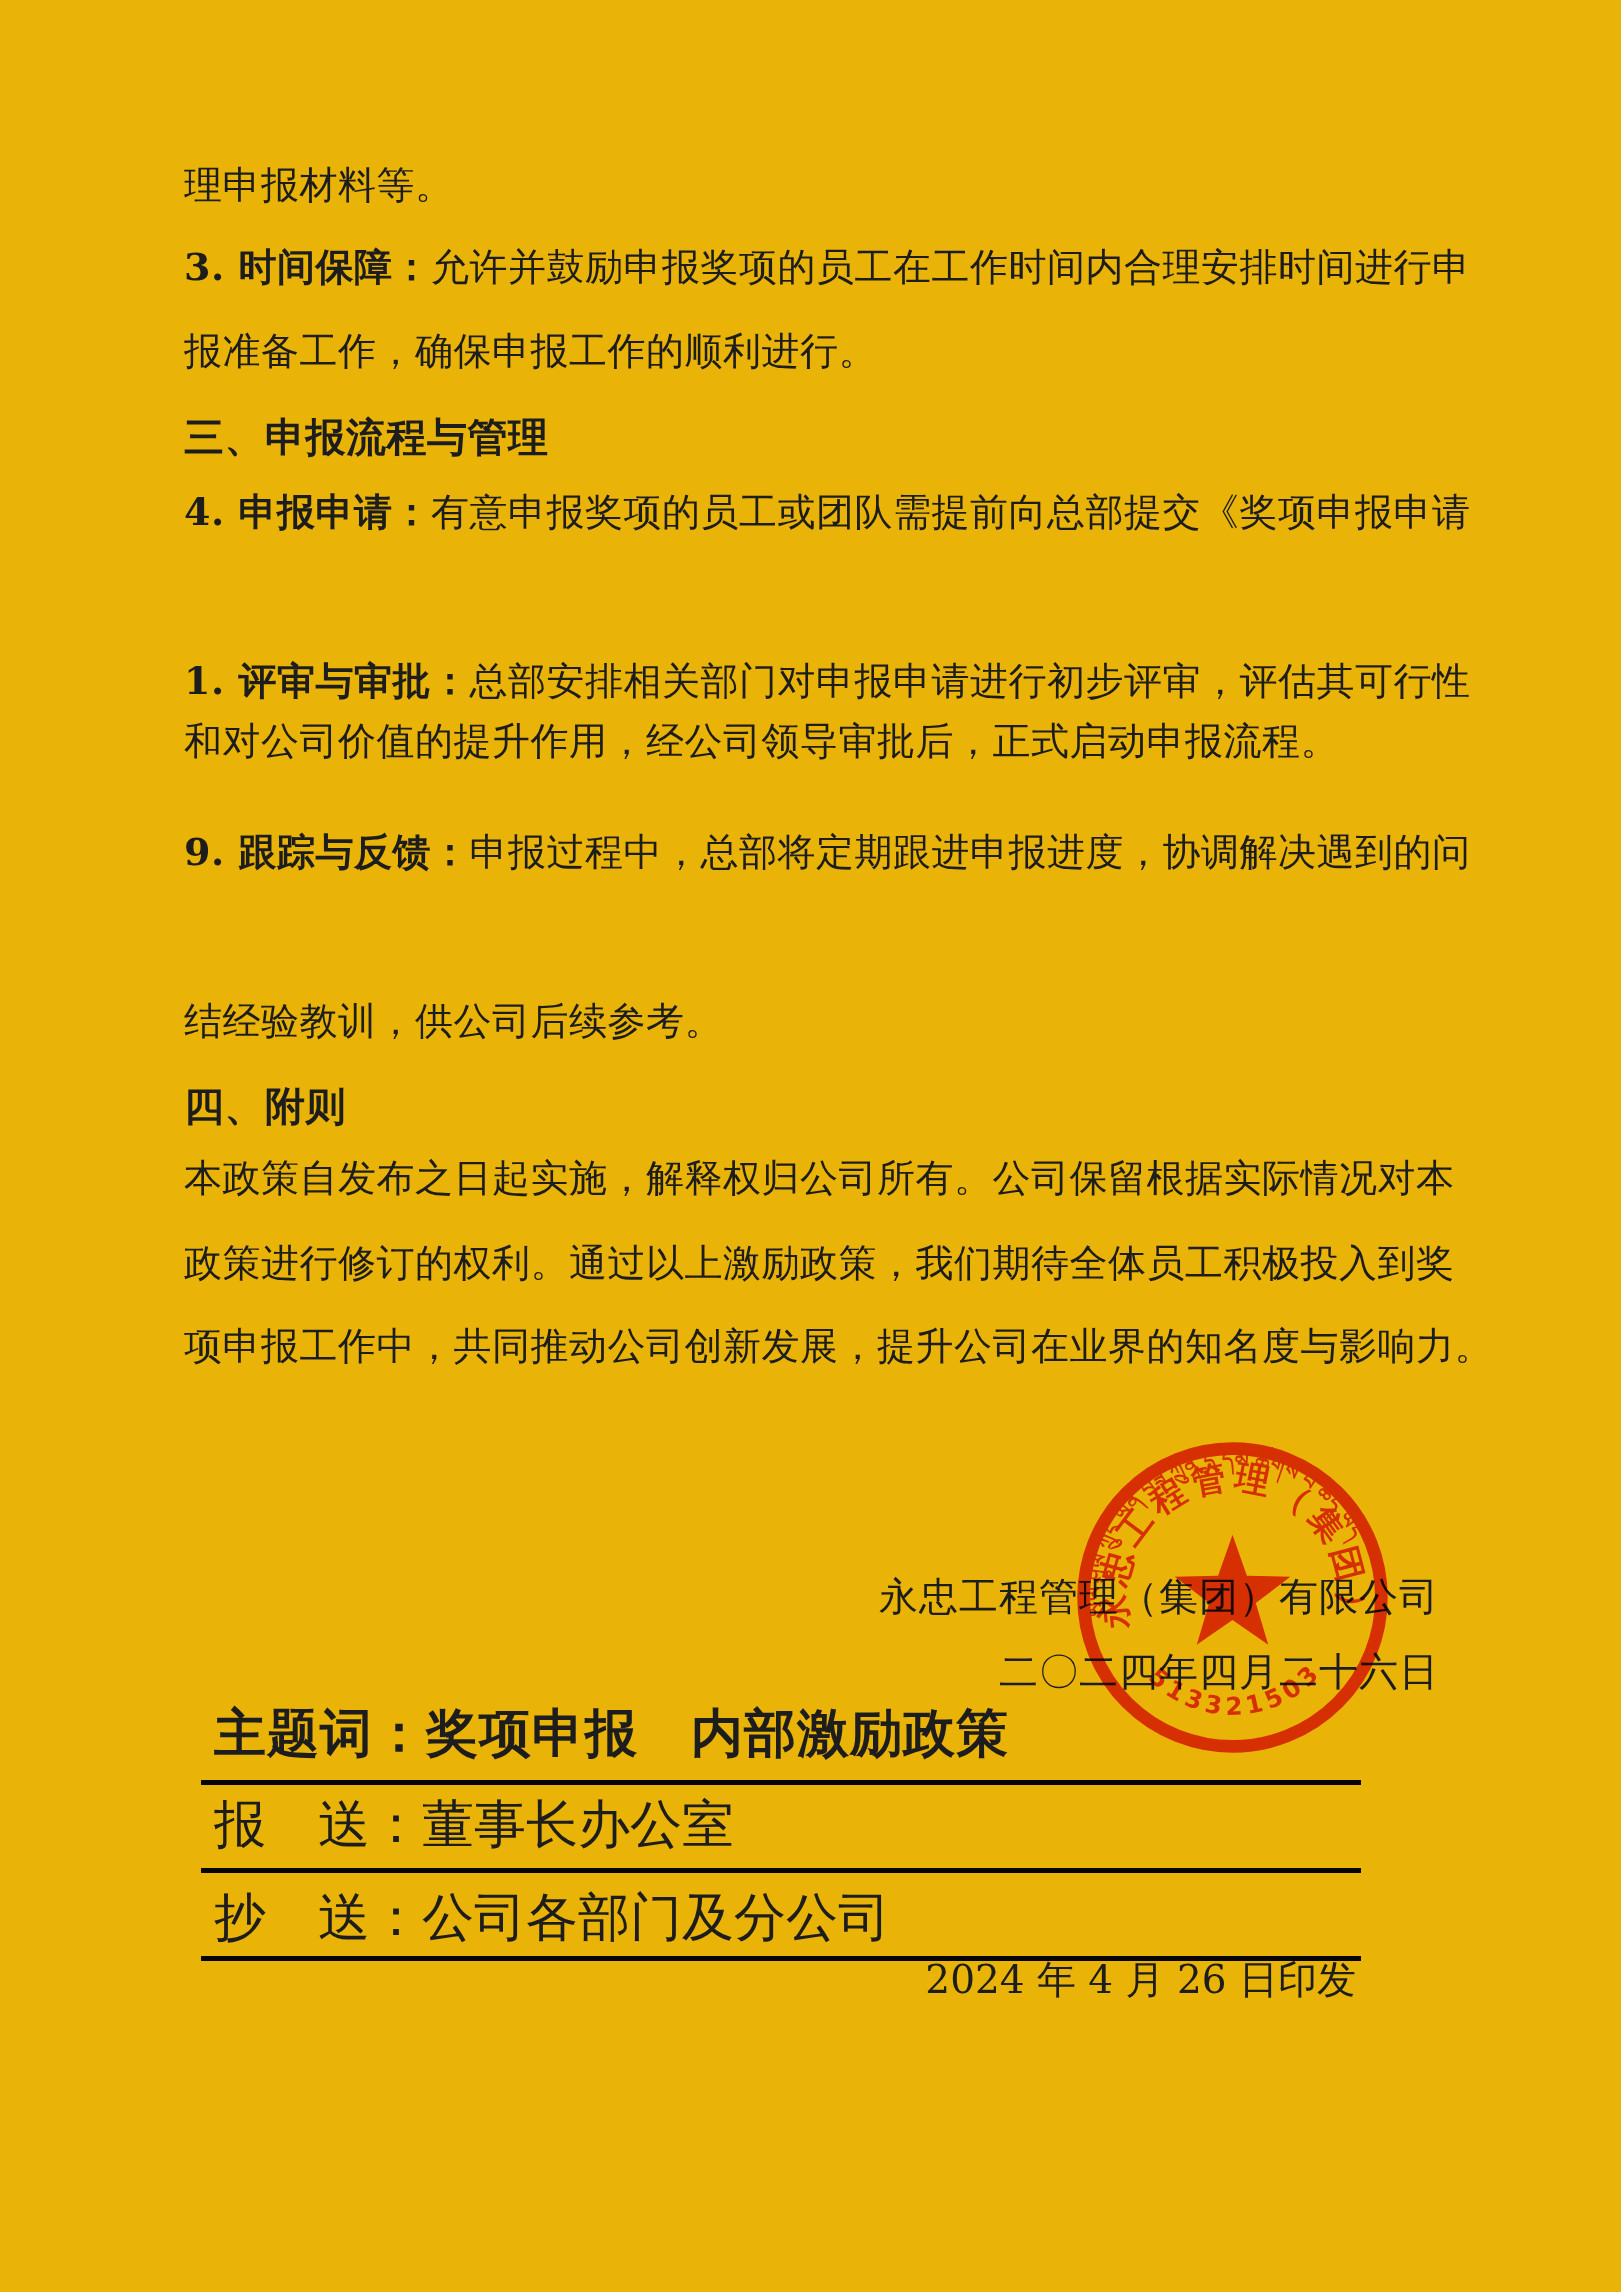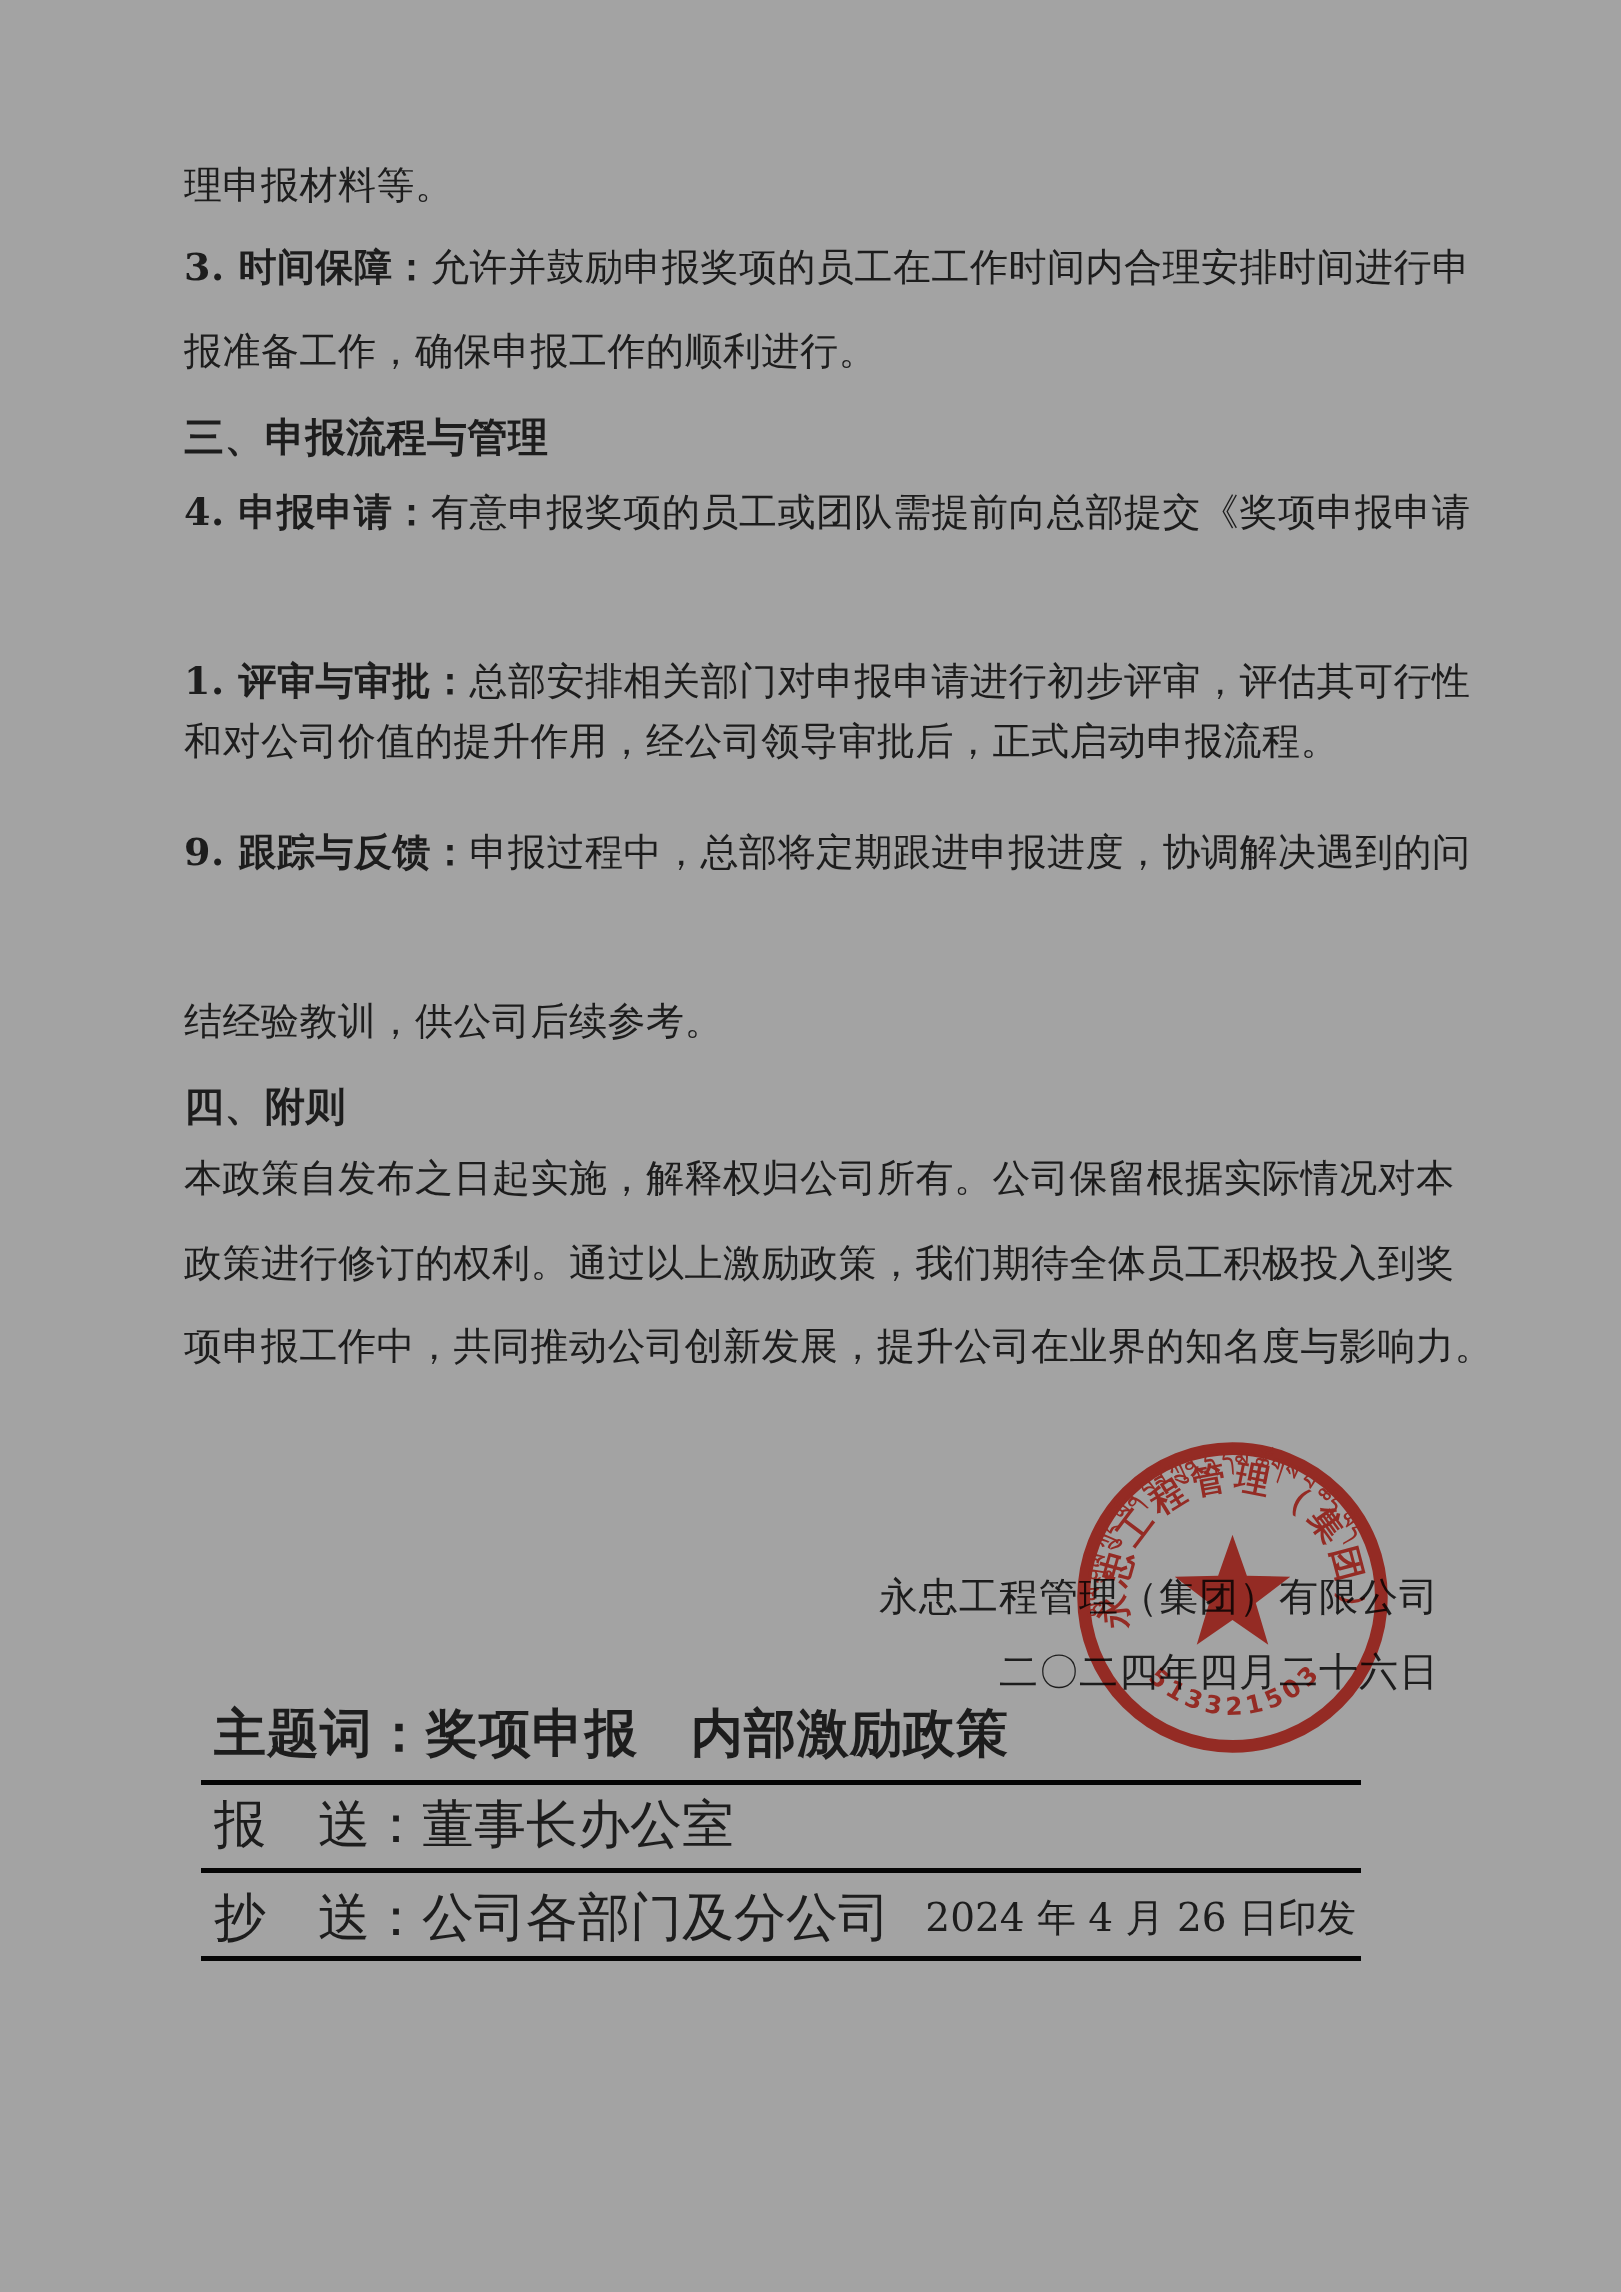--- a/index.html
+++ b/index.html
@@ -1,19 +1,19 @@
 <!DOCTYPE html>
 <html><head>
 <meta charset="utf-8">
 <style>
   html,body{margin:0;padding:0;background:#888;}
   .page{
     position:relative;
     width:1621px;height:2293px;
-    background:#a3a3a3;
+    background:#eab308;
     margin:0 auto;
     overflow:hidden;
     font-family:"DejaVu Serif","Liberation Serif",serif;
     color:#1d1d1d;
   }
   .ln{
     position:absolute;
     left:184px;
     width:1274px;
     font-size:38px;
@@ -87,21 +87,21 @@
   <div class="closing-line" style="top:1574px">永忠工程管理（集团）有限公司</div>
   <div class="closing-line" style="top:1649px">二〇二四年四月二十六日</div>
 
   <div class="footer-row bold" style="top:1710px"><span>主题词：</span><span>奖项申报　内部激励政策</span></div>
   <div class="footer-rule" style="top:1780px"></div>
 
   <div class="footer-row" style="top:1802px"><span>报　送：</span><span>董事长办公室</span></div>
   <div class="footer-rule" style="top:1868px"></div>
 
   <div class="footer-row" style="top:1895px"><span>抄　送：</span><span>公司各部门及分公司</span></div>
-  <div class="print-date" style="top:1895px">2024 年 4 月 26 日印发</div>
+  <div class="print-date" style="top:1957px">2024 年 4 月 26 日印发</div>
   <div class="footer-rule" style="top:1956px"></div>
 
   <div class="seal">
     <svg viewBox="0 0 340 340" xmlns="http://www.w3.org/2000/svg">
       <defs>
         <path id="arc-outer" d="M 37,193 A 135,135 0 1 1 303,193"></path>
         <path id="arc-company" d="M 67,208 A 110,110 0 1 1 273,208"></path>
         <path id="arc-serial" d="M 72,239 A 120,120 0 0 0 268,239"></path>
       </defs>
       <circle cx="170" cy="170" r="152" fill="none" stroke="#e63226" stroke-width="13"></circle>

